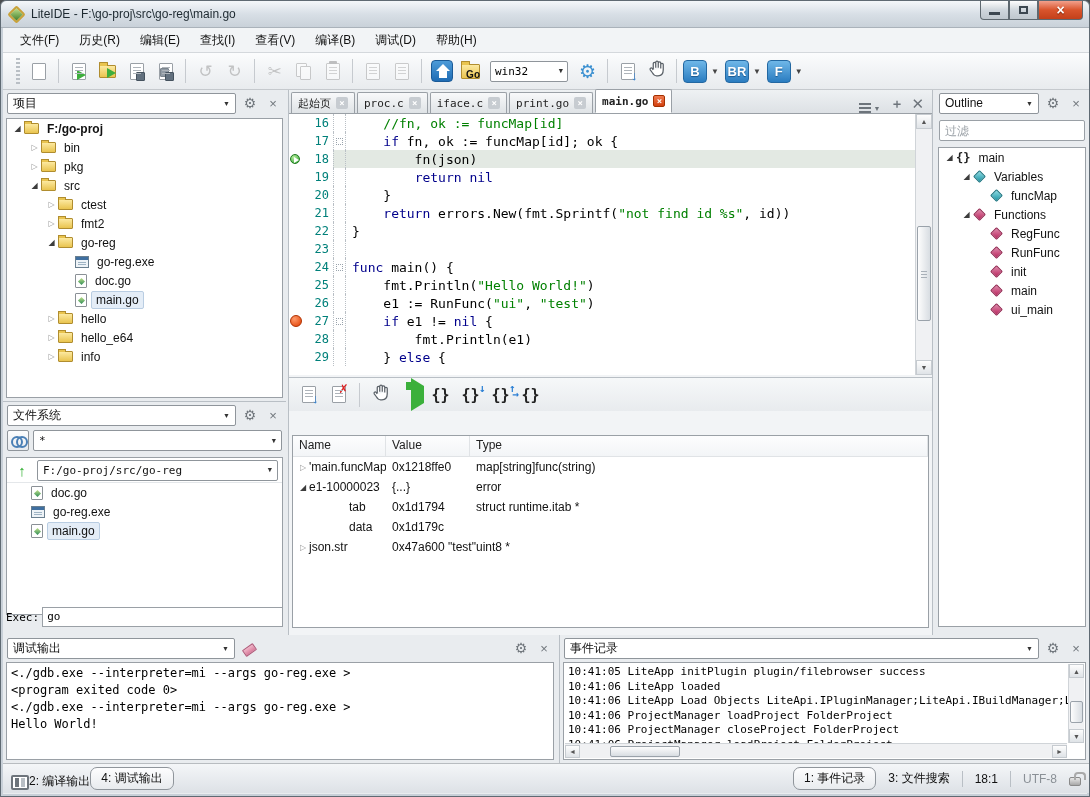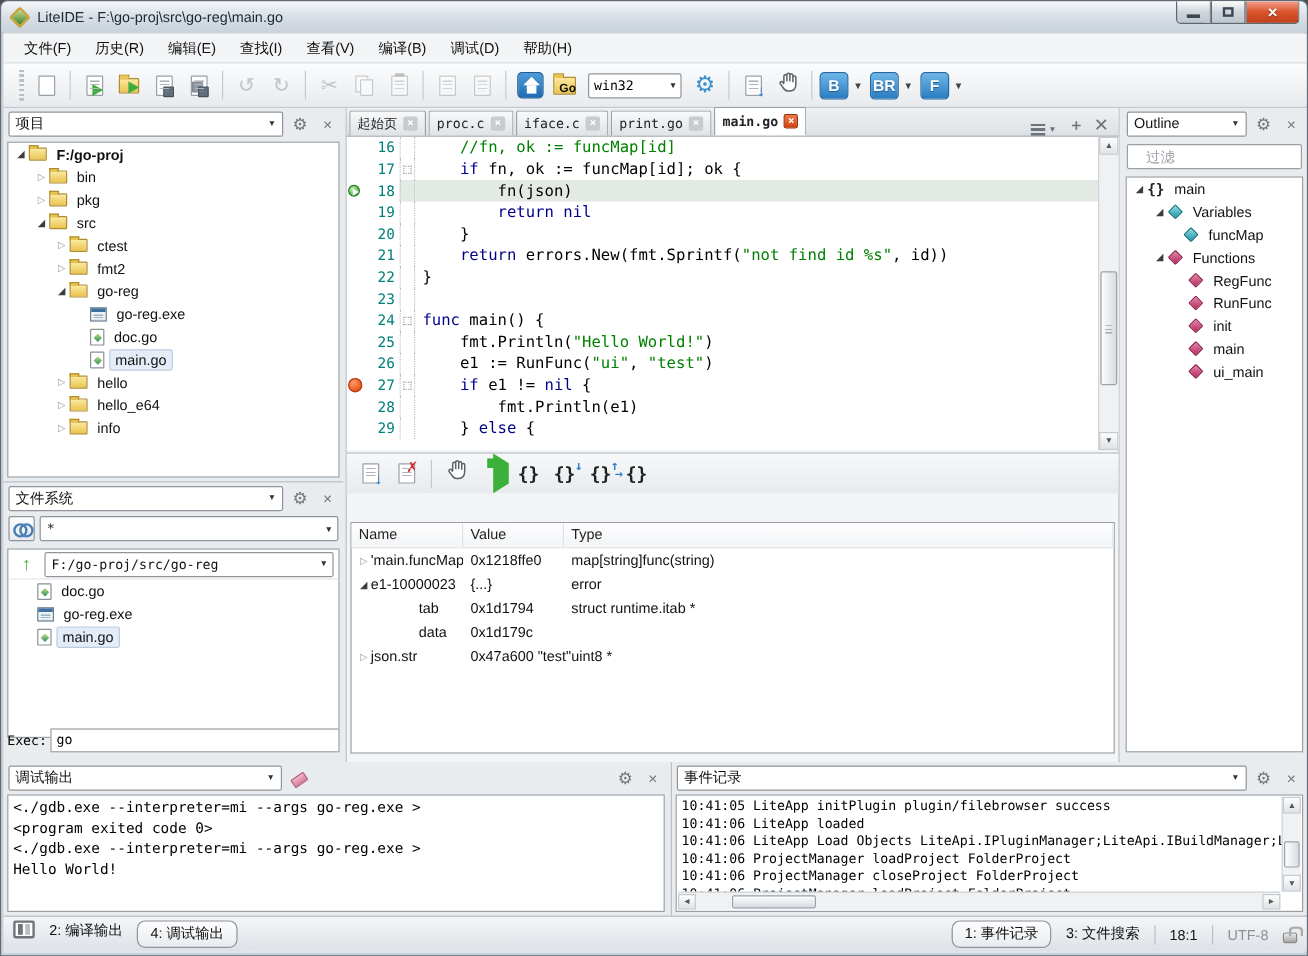--- a/index.html
+++ b/index.html
@@ -163,21 +163,21 @@
   #watch-header .wcol{padding:2px 6px;border-right:1px solid #e0e3e6}
   .wname{width:93px;flex:none}.wval{width:84px;flex:none}.wtype{flex:1}
   .wrow{display:flex;height:20px;align-items:center;color:#111}
   .wrow .wname{display:flex;align-items:center;white-space:nowrap;overflow:hidden}
   .wrow .exp{width:12px;text-align:center;font-size:8px;color:#9a9a9a;flex:none}
   .wrow .exp.open{color:#3c3c3c}
   .wrow .wval,.wrow .wtype{white-space:nowrap;overflow:visible;padding-left:6px}
   
   #right-col{position:absolute;left:932px;top:0;width:154px;height:545px}
   #outline-filter{position:absolute;left:4px;right:4px;top:30px;height:21px}
-  #outline-filter input{width:100%;height:21px;border:1px solid #9aa0a6;border-radius:2px;padding:2px 15px;font-size:12px;font-family:var(--ui);color:#0f172a}
+  #outline-filter input{width:100%;height:21px;border:1px solid #9aa0a6;border-radius:2px;padding:2px 5px;font-size:12px;font-family:var(--ui);color:#0f172a}
   #outline-filter input::placeholder{color:#9aa0a6}
   #outline-tree{top:57px;height:480px}
   .diamond{width:9px;height:9px;transform:rotate(45deg);flex:none;margin:0 6px 0 2px;border-radius:1px}
   .diamond.var{background:linear-gradient(135deg,#8fdce4,#1f95a5);border:1px solid #14707c}
   .diamond.func{background:linear-gradient(135deg,#e089ab,#b9285f);border:1px solid #8f1f4a}
   .ns-icon{font-family:var(--mono);font-weight:bold;font-size:12px;color:#222;margin-right:4px}
   
   #bottom{position:absolute;left:2px;top:634px;width:1086px;height:128px;background:var(--chrome)}
   #dbgout-panel{position:absolute;left:0;top:0;width:554px;height:128px}
   #eventlog-panel{position:absolute;left:556px;top:0;width:530px;height:128px;border-left:1px solid #b9bfc5}
@@ -190,21 +190,21 @@
   .hsb .sb-arrow{width:15px;height:13px;display:flex;align-items:center;justify-content:center;font-size:7px;color:#555;background:linear-gradient(#fdfdfd,#dfe3e7);border:1px solid #c6cbd0}
   .hsb .h-thumb{width:70px;height:11px;margin-left:30px;border:1px solid #9aa2aa;border-radius:2px;background:linear-gradient(#fdfdfd,#d8dde2);position:relative}
   .evsb{position:absolute;right:1px;top:1px;bottom:16px;width:16px;background:#f0f1f3;border-left:1px solid #d0d4d8;display:flex;flex-direction:column;align-items:center}
   .evsb .sb-arrow{height:14px;width:100%;display:flex;align-items:center;justify-content:center;font-size:7px;color:#555;background:linear-gradient(#fdfdfd,#dfe3e7);border:1px solid #c6cbd0}
   .evsb .sb-track{flex:1;width:100%;position:relative}
   .evsb .sb-thumb{position:absolute;left:1px;right:1px;top:45%;height:22px;border:1px solid #9aa2aa;border-radius:2px;background:linear-gradient(90deg,#fdfdfd,#d8dde2)}
   
   #statusbar{position:absolute;left:2px;top:762px;width:1086px;height:30px;
     background:linear-gradient(#f4f6f8,#dde1e6);border-top:1px solid #b8bcc0;
     display:flex;align-items:center;padding:0 8px;font-size:12px;color:#111}
-  .sb-left{display:flex;align-items:flex-start;gap:12px}
+  .sb-left{display:flex;align-items:flex-end;}
   .sb-right{margin-left:auto;display:flex;align-items:center;gap:12px}
   .sb-btn{border:1px solid #8f959b;border-radius:7px;padding:2px 10px;background:linear-gradient(#fdfdfe,#e8ebee)}
   .sb-sep{width:1px;height:16px;background:#b9bfc5}
   .sb-dim{color:#8a9096}
   .icn-cols{width:18px;height:15px;border:2px solid #6d747b;border-radius:2px;position:relative;background:#fff}
   .icn-cols::before{content:"";position:absolute;left:2px;top:1px;bottom:1px;width:4px;background:#6d747b}
   .icn-cols::after{content:"";position:absolute;right:2px;top:1px;bottom:1px;width:4px;background:#b9bfc5}
   .icn-lock{width:12px;height:9px;background:linear-gradient(#e8e8e8,#a8a8a8);border:1px solid #8a8a8a;border-radius:2px;position:relative;margin-top:6px}
   .icn-lock::before{content:"";position:absolute;left:4px;top:-6px;width:8px;height:6px;border:2px solid #aaa;border-bottom:none;border-radius:4px 4px 0 0}
 </style>
@@ -611,21 +611,21 @@
           <div class="trow" style="padding-left: 4px;">
             <span class="expander open">◢</span>
             <span class="ns-icon">{}</span>
             <span class="label">main</span>
           </div>
           <div class="trow" style="padding-left: 21px;">
             <span class="expander open">◢</span>
             <span class="diamond var"></span>
             <span class="label">Variables</span>
           </div>
-          <div class="trow" style="padding-left: 16px; margin-left: 18px;">
+          <div class="trow" style="padding-left: 38px;">
             <span class="expander"></span>
             <span class="diamond var"></span>
             <span class="label">funcMap</span>
           </div>
           <div class="trow" style="padding-left: 21px;">
             <span class="expander open">◢</span>
             <span class="diamond func"></span>
             <span class="label">Functions</span>
           </div>
           <div class="trow" style="padding-left: 38px;">

